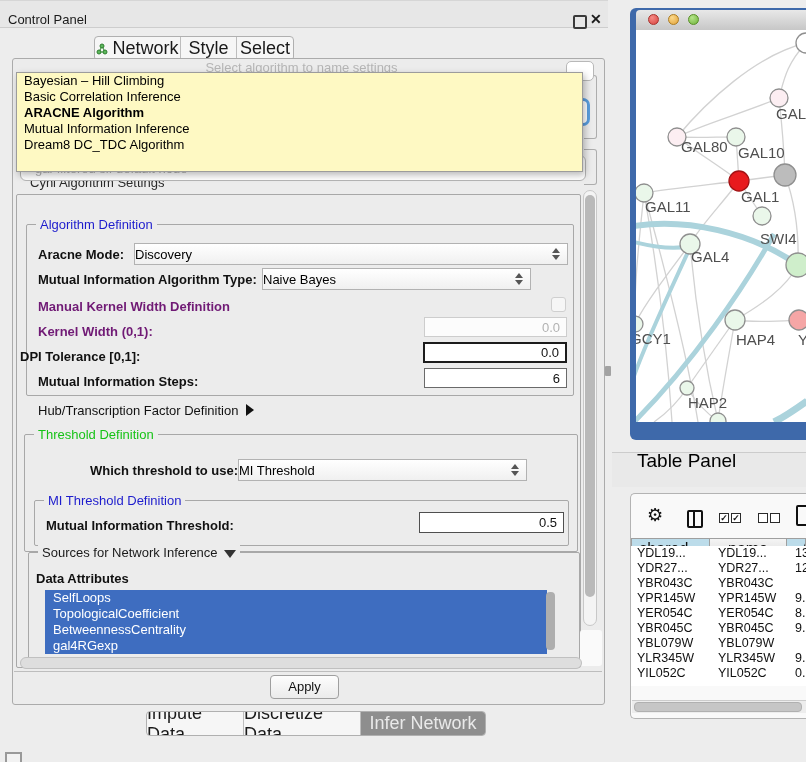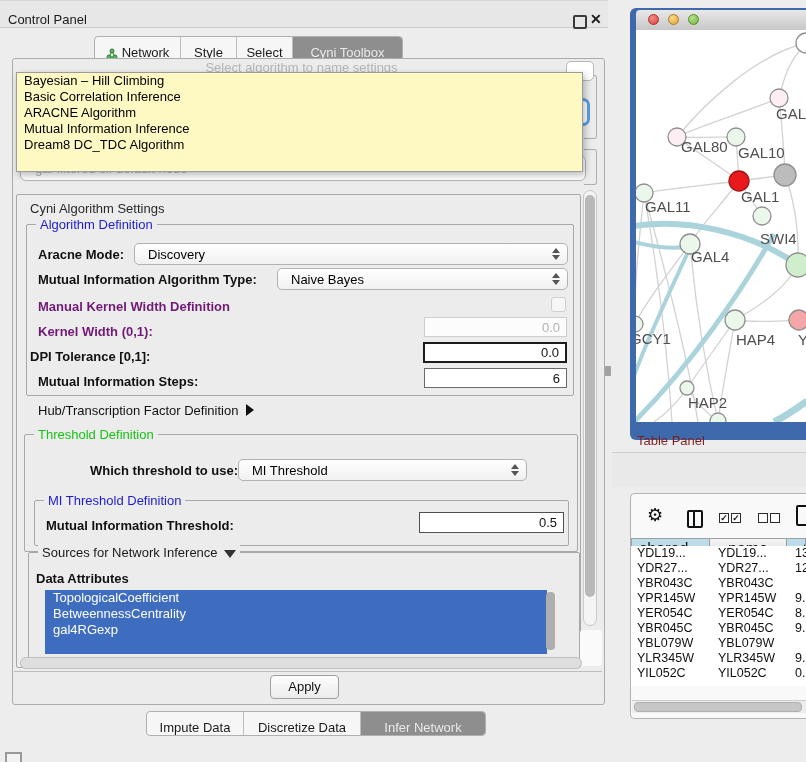--- a/index.html
+++ b/index.html
@@ -8,21 +8,21 @@
   .abs{position:absolute}
   
   .cp-titlebar{left:0;top:6;width:608px;height:26px;background:#e7e7e7;
     border-top:1px solid #d6d6d6;border-bottom:1px solid #cdcdcd}
   .cp-title{left:8px;top:12px;font-size:13px;color:#1a1a1a}
   .float-icon{left:573px;top:15px;width:10px;height:10px;border:2px solid #3a3a3a;border-radius:2px}
   .close-icon{left:590px;top:11px;font-size:14px;font-weight:bold;color:#1a1a1a}
   
   .tabbar{display:flex;height:23px;border:1px solid #b0b0b0;border-radius:4px;
     overflow:hidden;background:#f6f6f6}
-  .tab{display:flex;align-items:flex-end;justify-content:center;font-size:13px;
+  .tab{display:flex;align-items:center;justify-content:center;font-size:18px;
     color:#1a1a1a;border-right:1px solid #bdbdbd;box-sizing:border-box}
   .tab:last-child{border-right:none}
   .tab.selected{background:#8e8e8e;color:#e9e9e9}
   #tab-bar-top{left:94px;top:36px}
   #tab-bar-top .tab:nth-child(1){width:86px}
   #tab-bar-top .tab:nth-child(2){width:56px}
   #tab-bar-top .tab:nth-child(3){width:56px}
   #tab-bar-top .tab:nth-child(4){width:109px}
   #tab-bar-top .tab:nth-child(5){width:122px}
   #tab-bar-bottom{left:146px;top:711px}
@@ -31,21 +31,21 @@
   #tab-bar-bottom .tab:nth-child(3){width:124px}
   .net-icon{margin-right:4px;display:inline-flex}
   
   .content-panel{left:12px;top:58px;width:591px;height:645px;background:#ececec;
     border:1px solid #ababab;border-radius:3px}
   .combo-placeholder{left:18px;top:60px;width:567px;text-align:center;
     font-size:13px;color:#b5b5b5;z-index:6}
   .dropdown{left:16px;top:72px;width:565px;height:98px;background:#fef9c3;
     border:1px solid #9c9c9c;box-shadow:2px 3px 7px rgba(0,0,0,.28);z-index:10}
   .dd-item{height:16px;line-height:16px;padding-left:7px;font-size:13px;color:#000;white-space:nowrap}
-  .dd-item.bold{font-weight:normal}
+  .dd-item.bold{font-weight:bold}
   .frag-combo-top{left:566px;top:61px;width:26px;height:18px;background:#fff;
     border:1px solid #b8b8b8;border-radius:5px;z-index:3}
   .frag-group1{left:584px;top:75px;width:12px;height:62px;border:1px solid #adadad;
     border-left:none;border-radius:0 3px 3px 0;z-index:2}
   .frag-blue{left:568px;top:98px;width:16px;height:22px;background:#fff;
     border:3px solid #5a9ede;border-radius:7px;z-index:3}
   .frag-group2{left:584px;top:149px;width:12px;height:34px;border:1px solid #adadad;
     border-left:none;border-radius:0 3px 3px 0;z-index:2}
   .bg-combo{left:20px;top:155px;width:566px;height:26px;background:#fff;
     border:1px solid #b5b5b5;border-radius:6px;z-index:4;box-sizing:border-box}
@@ -53,22 +53,22 @@
   
   .groupbox{border:1px solid #a8a8a8;border-radius:2px}
   .gb-label{position:absolute;font-size:13px;background:#ececec;padding:0 4px;z-index:1;white-space:nowrap}
   .lbl{position:absolute;font-size:13px;white-space:nowrap}
   .bold{font-weight:bold}
   .gray{color:#701a75}
   .blue-t{color:#1d1ccd}
   .green-t{color:#17c317}
   
   .mcombo{position:absolute;background:linear-gradient(#ffffff,#f0f0f0);
-    border:1px solid #b2b2b2;border-radius:5px;font-size:13px;color:#000;
-    display:flex;align-items:center;padding-left:13px;box-sizing:border-box}
+    border:1px solid #b2b2b2;border-radius:0;font-size:13px;color:#000;
+    display:flex;align-items:center;box-sizing:border-box}
   .arrows{position:absolute;right:7px;top:4px;display:flex;flex-direction:column;gap:2px}
   .tri-up{width:0;height:0;border-left:4px solid transparent;border-right:4px solid transparent;border-bottom:5px solid #555}
   .tri-down{width:0;height:0;border-left:4px solid transparent;border-right:4px solid transparent;border-top:5px solid #555}
   .field{position:absolute;background:#fff;font-size:13px;text-align:right;
     box-sizing:border-box;padding-right:6px;display:flex;align-items:center;justify-content:flex-end}
   .checkbox{position:absolute;width:13px;height:13px;border:1px solid #cfcfcf;
     border-radius:3px;background:#f6f6f6}
   .scroll-track{left:583px;top:190px;width:14px;height:436px;background:#f4f4f4;
     border:1px solid #c8c8c8;border-radius:7px;box-sizing:border-box}
   .scroll-thumb{left:585px;top:195px;width:10px;height:402px;background:#b9b9b9;border-radius:5px}
@@ -93,21 +93,21 @@
   .net-titlebar{position:absolute;left:6px;right:0;top:2px;height:20px;
     background:linear-gradient(#e8e8e8,#c7c7c7);border-bottom:1px solid #979797;border-radius:4px 0 0 0}
   .tl{position:absolute;top:4px;width:11px;height:11px;border-radius:50%;box-sizing:border-box}
   .tl.red{left:12px;background:radial-gradient(circle at 35% 30%,#f58a84,#d84340);border:1px solid #a8322d}
   .tl.yellow{left:32px;background:radial-gradient(circle at 35% 30%,#fbd88a,#e2a33a);border:1px solid #ac7c22}
   .tl.green{left:52px;background:radial-gradient(circle at 35% 30%,#b5e48a,#6fb33a);border:1px solid #588f27}
   .net-canvas{position:absolute;left:6px;right:0;top:22px;height:392px;background:#fff;overflow:hidden}
   .node-label{font-family:"Liberation Sans",sans-serif;font-size:15px;fill:#4f4f4f}
   
   .tp-bar{left:612px;top:452px;width:194px;height:34px;background:#e9e9e9;border-top:1px solid #cccccc}
-  .tp-title{left:637px;top:433px;font-size:13px;color:#7f1d1d}
+  .tp-title{left:637px;top:450px;font-size:19px;color:#000000}
   .tp-panel{left:630px;top:493px;width:176px;height:226px;background:#f9f9f9;
     border:1px solid #b3b3b3;border-right:none;border-radius:5px 0 0 5px;box-sizing:border-box}
   .gear{left:647px;top:506px;font-size:18px;color:#111;line-height:18px}
   .panes{left:687px;top:510px;width:12px;height:14px;border:2px solid #111;border-radius:2px}
   .panes div{position:absolute;left:4px;top:0;width:2px;height:100%;background:#111}
   .cbx{position:absolute;width:8px;height:8px;border:1px solid #2a2a2a;background:#fff;font-size:9px;
        line-height:8px;text-align:center;font-weight:bold;color:#111}
   .doc-icon{left:796px;top:505px;width:12px;height:17px;border:2px solid #111;border-radius:2px}
   .thead{left:631px;top:538px;width:175px;height:21px;display:flex}
   .thcell{box-sizing:border-box;border:1px solid #9f9f9f;border-left:none;font-size:16px;
@@ -145,23 +145,20 @@
         </svg>
       </span>
       <span>Network</span>
     </div>
     <div class="tab">
       <span>Style</span>
     </div>
     <div class="tab">
       <span>Select</span>
     </div>
-    <div class="tab selected">
-      <span>Cyni Toolbox</span>
-    </div>
   </div>
 
 <div class="abs content-panel"></div>
 
 <div class="abs frag-combo-top"></div>
 <div class="abs frag-group1"></div>
 <div class="abs frag-blue"></div>
 <div class="abs frag-group2"></div>
 <div class="abs bg-combo">
   <span class="val">gal-filtered sif default node</span>
@@ -174,53 +171,53 @@
 <div class="abs combo-placeholder">Select algorithm to name settings</div>
 <div class="abs dropdown">
     <div class="dd-item">Bayesian – Hill Climbing</div>
     <div class="dd-item">Basic Correlation Inference</div>
     <div class="dd-item bold">ARACNE Algorithm</div>
     <div class="dd-item">Mutual Information Inference</div>
     <div class="dd-item">Dream8 DC_TDC Algorithm</div>
   </div>
 
 <div class="abs groupbox" style="left:16px;top:194px;width:563px;height:472px"></div>
-<div class="abs gb-label" style="left:26px;top:201px;color:#2a2a2a">Cyni Algorithm Settings</div>
+<div class="abs gb-label" style="left:26px;top:175px;color:#2a2a2a">Cyni Algorithm Settings</div>
 <div class="abs scroll-track"></div>
 <div class="abs scroll-thumb"></div>
 <div class="abs scroll-below"></div>
 
 <div class="abs groupbox" style="left:26px;top:224px;width:546px;height:170px"></div>
 <div class="abs gb-label blue-t" style="left:36px;top:217px">Algorithm Definition</div>
 
 <div class="abs lbl bold" style="left:38px;top:247px">Aracne Mode:</div>
 <div class="mcombo" style="left:134px;top:243px;width:434px;height:22px">
   <span>Discovery</span>
   <span class="arrows">
       <span class="tri-up"></span>
       <span class="tri-down"></span>
     </span>
 </div>
 
 <div class="abs lbl bold" style="left:38px;top:272px">Mutual Information Algorithm Type:</div>
-<div class="mcombo" style="left:277px;top:268px;width:291px;height:22px">
+<div class="mcombo" style="left:262px;top:268px;width:269px;height:22px">
   <span>Naive Bayes</span>
   <span class="arrows">
       <span class="tri-up"></span>
       <span class="tri-down"></span>
     </span>
 </div>
 
 <div class="abs lbl bold gray" style="left:38px;top:299px">Manual Kernel Width Definition</div>
 <div class="checkbox" style="left:551px;top:297px"></div>
 
 <div class="abs lbl bold gray" style="left:38px;top:324px">Kernel Width (0,1):</div>
 <div class="field" style="left:424px;top:317px;width:143px;height:20px;border:1px solid #cdcdcd;background:#fcfcfc;color:#b2b2b2">0.0</div>
 
-<div class="abs lbl bold" style="left:30px;top:349px">DPI Tolerance [0,1]:</div>
+<div class="abs lbl bold" style="left:20px;top:349px">DPI Tolerance [0,1]:</div>
 <div class="field" style="left:423px;top:342px;width:144px;height:21px;border:2px solid #1c1c1c">0.0</div>
 
 <div class="abs lbl bold" style="left:38px;top:374px">Mutual Information Steps:</div>
 <div class="field" style="left:424px;top:368px;width:143px;height:20px;border:1px solid #6a6a6a">6</div>
 
 <div class="abs lbl" style="left:38px;top:403px"><span>Hub/Transcription Factor Definition</span><span class="tri-right"></span></div>
 
 <div class="abs groupbox" style="left:24px;top:434px;width:552px;height:116px"></div>
 <div class="abs gb-label green-t" style="left:34px;top:427px">Threshold Definition</div>
 
@@ -235,20 +232,21 @@
 
 <div class="abs groupbox" style="left:34px;top:500px;width:533px;height:44px"></div>
 <div class="abs gb-label blue-t" style="left:44px;top:493px">MI Threshold Definition</div>
 <div class="abs lbl bold" style="left:46px;top:518px">Mutual Information Threshold:</div>
 <div class="field" style="left:419px;top:512px;width:145px;height:21px;border:1px solid #4f4f4f">0.5</div>
 
 <div class="abs groupbox" style="left:28px;top:552px;width:550px;height:112px"></div>
 <div class="abs gb-label" style="left:38px;top:545px;color:#1a1a1a"><span>Sources for Network Inference</span><span class="tri-dn-b"></span></div>
 <div class="abs lbl bold" style="left:36px;top:571px">Data Attributes</div>
 <div class="abs attr-list">
+    <div class="attr-item">SelfLoops</div>
     <div class="attr-item">TopologicalCoefficient</div>
     <div class="attr-item">BetweennessCentrality</div>
     <div class="attr-item">gal4RGexp</div>
   </div>
 <div class="abs attr-thumb"></div>
 <div class="abs hscroll-pill"></div>
 
 <div class="abs apply-divider"></div>
 <div class="abs apply-btn">Apply</div>
 

